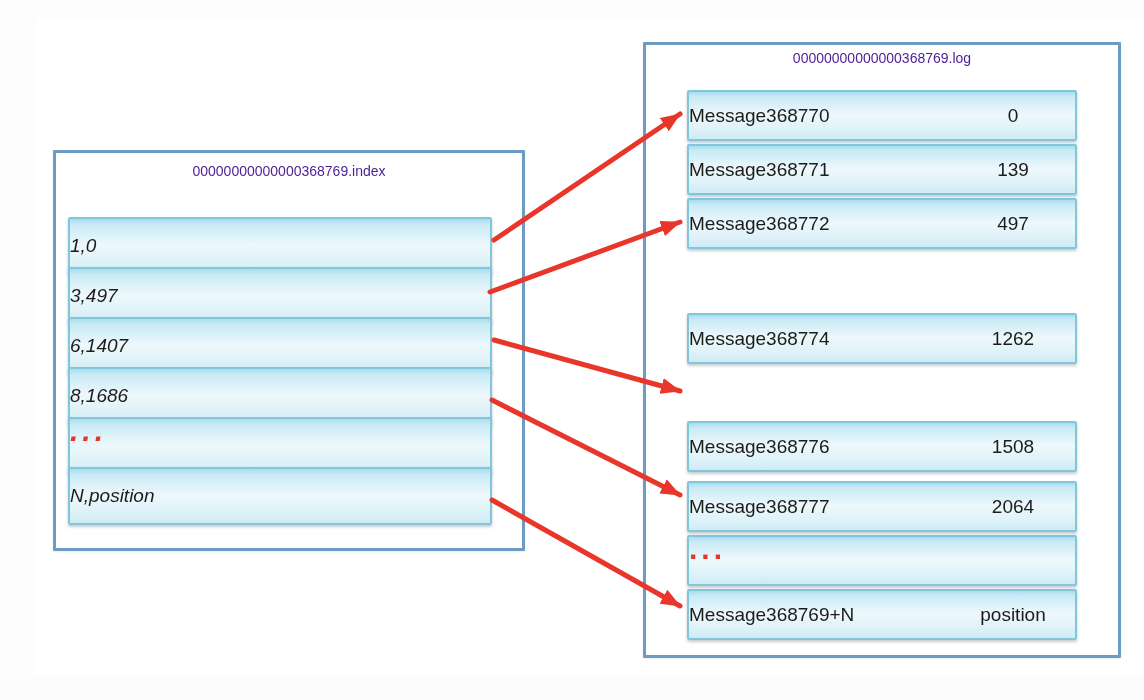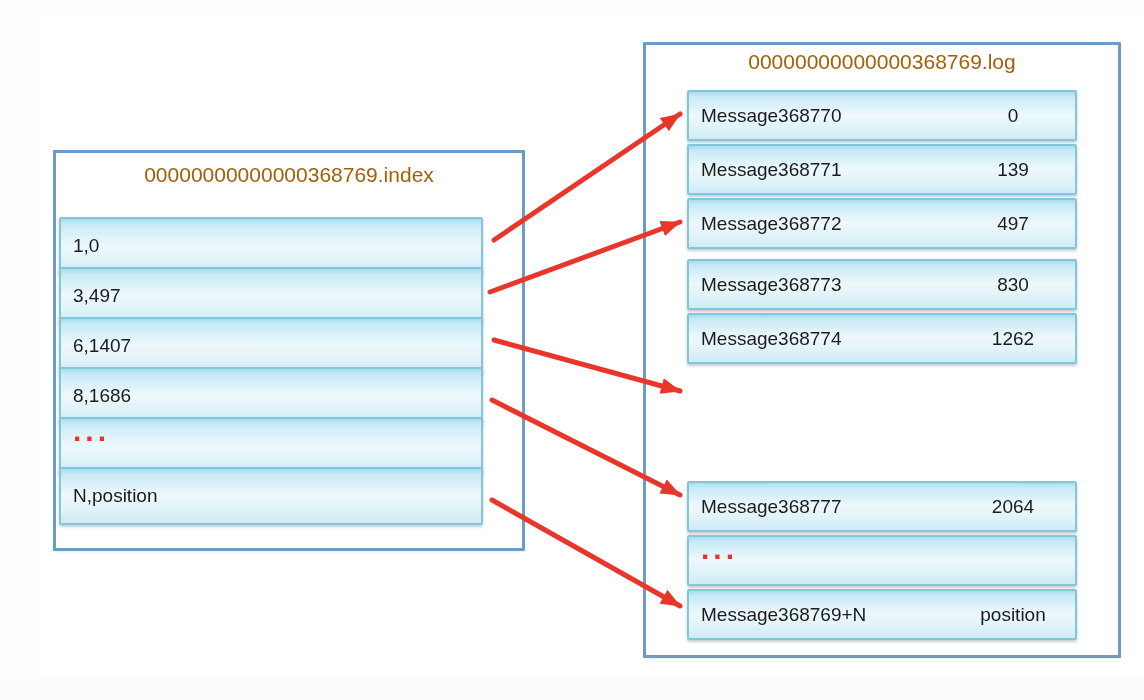--- a/index.html
+++ b/index.html
@@ -17,35 +17,35 @@
   .file-box{
     position:absolute;background:#ffffff;
     border:3px solid #6d9bc4;border-radius:1px;
     box-shadow:0 1px 2px rgba(0,0,0,0.08);
   }
   .box-index{left:53px;top:150px;width:466px;height:395px;}
   .box-log{left:643px;top:42px;width:472px;height:610px;}
 
   .file-title{
     position:absolute;text-align:center;
-    font-size:21px;color:#a16207;white-space:nowrap;
+    font-size:14px;color:#4c1d95;white-space:nowrap;
   }
   .title-index{left:53px;top:163px;width:472px;}
   .title-log{left:643px;top:50px;width:478px;}
 
   .row{
     position:absolute;
     background:linear-gradient(180deg,#a8ddef 0%,#c9eaf5 10%,#edf8fc 48%,#e2f4f9 72%,#cfebf5 100%);
     border:2px solid #82c6da;border-radius:2px;
     box-shadow:0 2px 3px rgba(90,110,120,0.35);
     display:flex;align-items:center;
     font-size:19px;color:#1c1c1c;
-    padding-left:12px;box-sizing:border-box;
+    box-sizing:border-box;
   }
-  .idx-row{left:59px;width:424px;height:58px;}
+  .idx-row{left:68px;width:424px;height:58px;font-style:italic;}
   .log-row{left:687px;width:390px;height:51px;}
   .log-row .msg{white-space:nowrap;}
   .log-row .pos{
     position:absolute;right:6px;width:112px;text-align:center;white-space:nowrap;
   }
   .ellipsis{align-items:flex-start;}
   .ellipsis .dots{
     color:#e6362b;font-weight:bold;font-size:30px;letter-spacing:4px;
     margin-top:-3px;line-height:1;
   }
@@ -90,27 +90,27 @@
     <span class="pos">0</span>
   </div>
   <div class="row log-row" style="top:144px">
     <span class="msg">Message368771</span>
     <span class="pos">139</span>
   </div>
   <div class="row log-row" style="top:198px">
     <span class="msg">Message368772</span>
     <span class="pos">497</span>
   </div>
-  <div class="row log-row" style="top:259px">
-    <span class="msg">Message368773</span>
-    <span class="pos">830</span>
-  </div>
   <div class="row log-row" style="top:313px">
     <span class="msg">Message368774</span>
     <span class="pos">1262</span>
+  </div>
+  <div class="row log-row" style="top:421px">
+    <span class="msg">Message368776</span>
+    <span class="pos">1508</span>
   </div>
   <div class="row log-row" style="top:481px">
     <span class="msg">Message368777</span>
     <span class="pos">2064</span>
   </div>
   <div class="row log-row ellipsis" style="top:535px">
     <span class="dots">...</span>
   </div>
   <div class="row log-row" style="top:589px">
     <span class="msg">Message368769+N</span>

